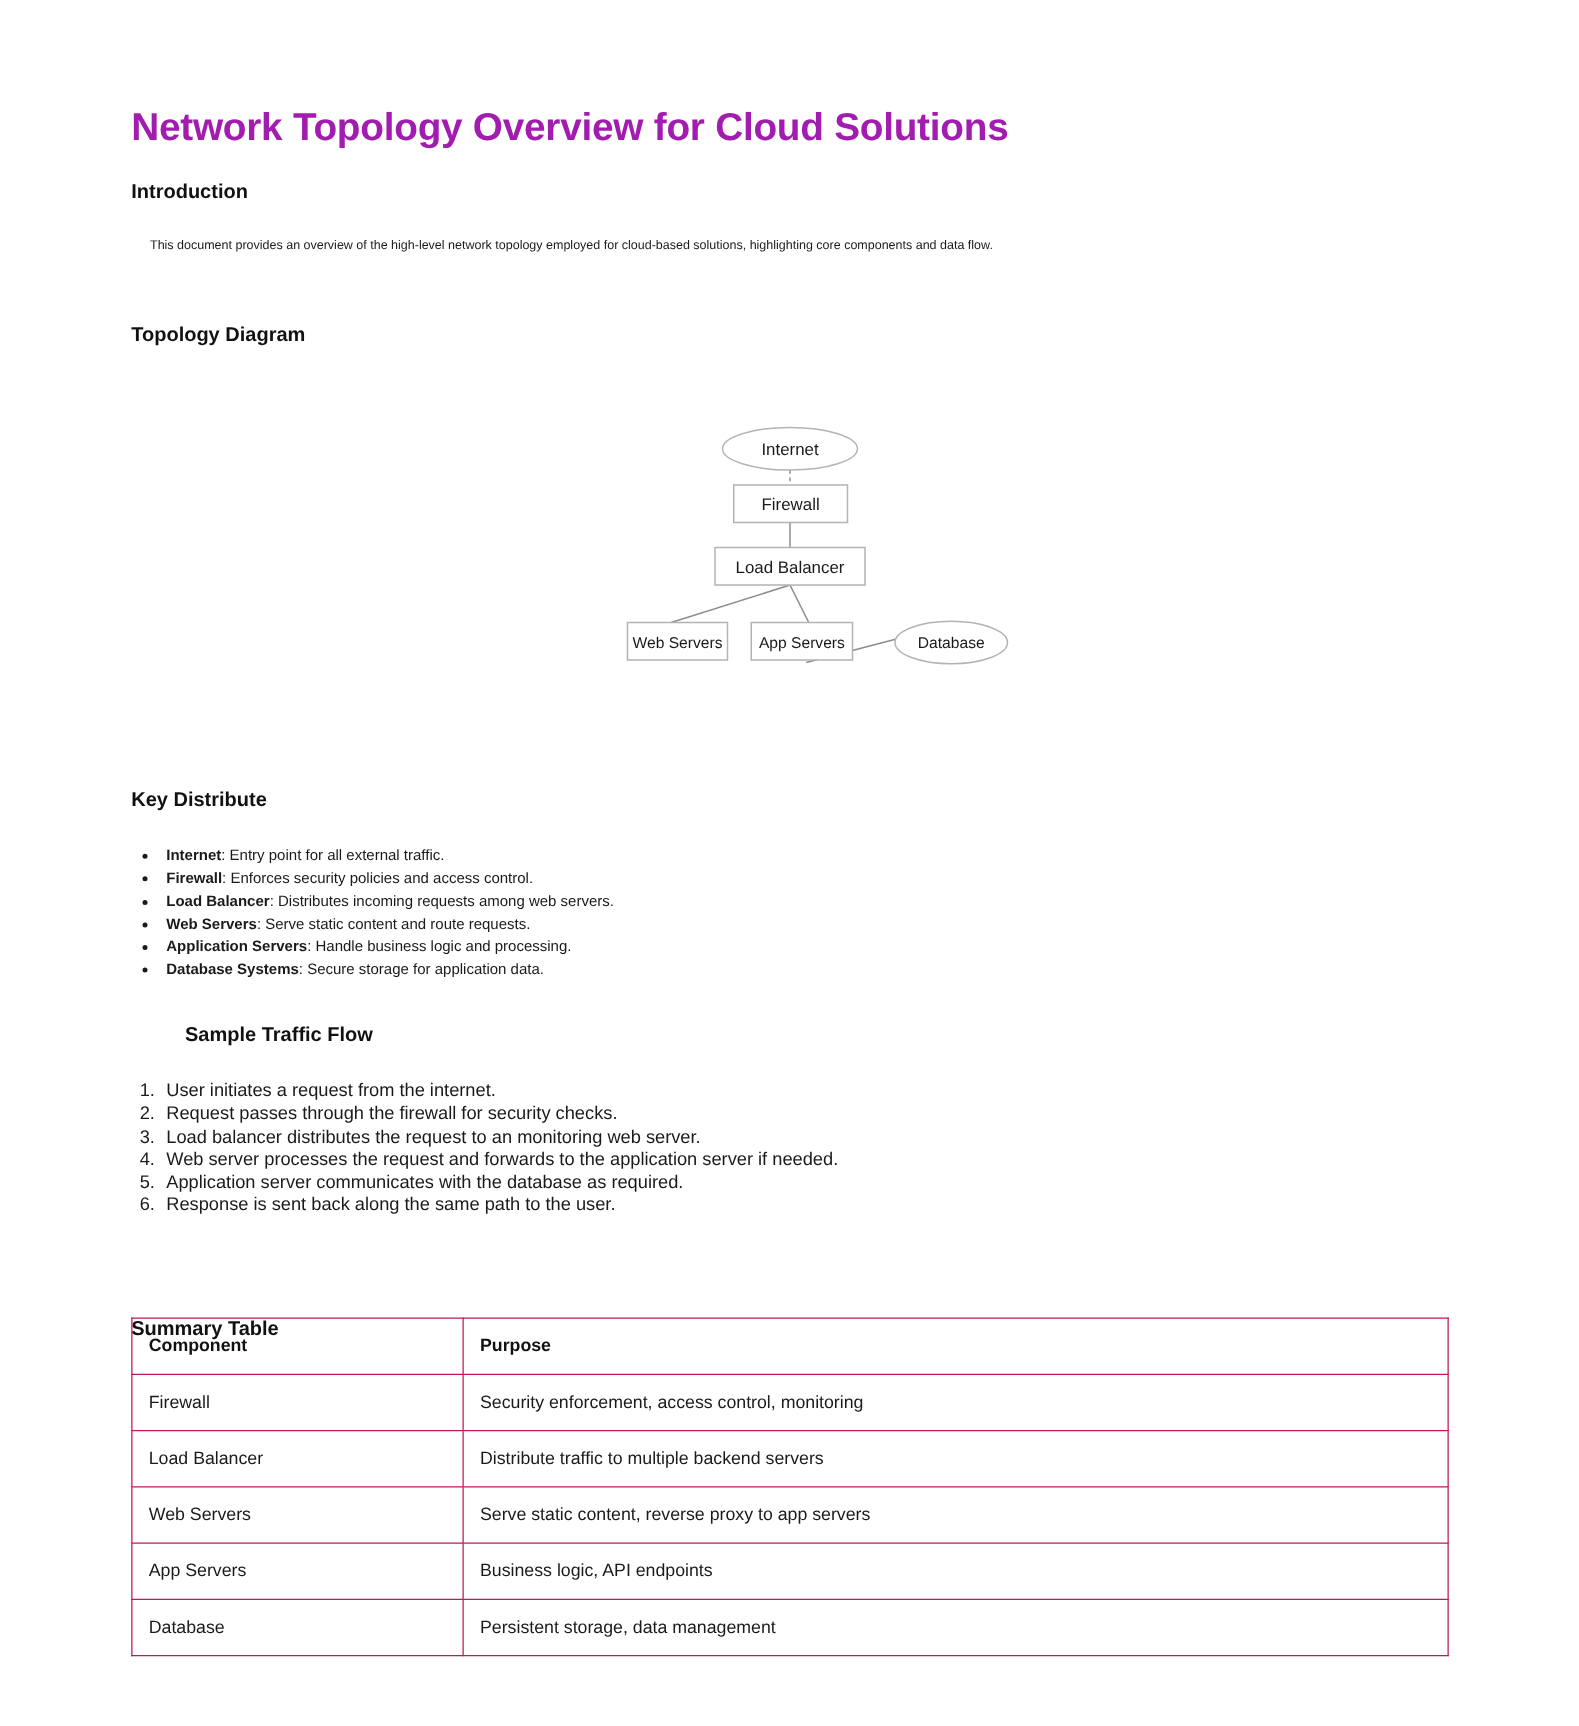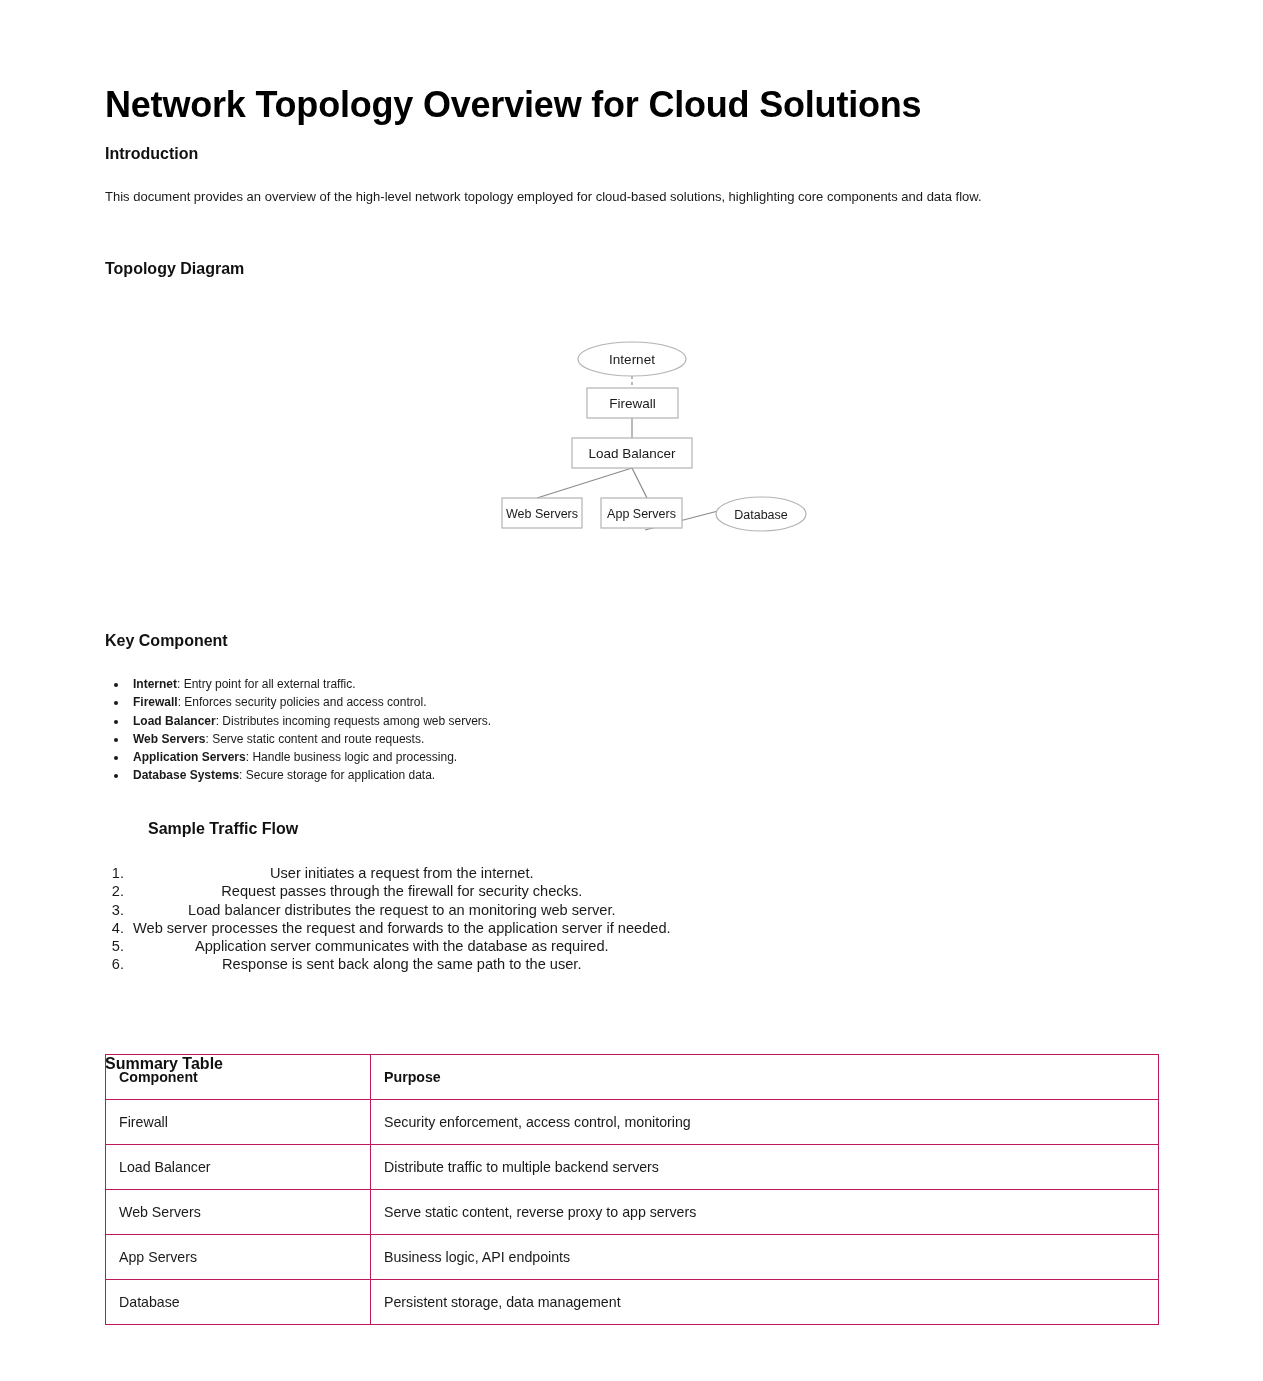--- a/index.html
+++ b/index.html
@@ -24,55 +24,55 @@
   }
   .content {
     position: absolute;
     left: 105px;
     top: 0;
     width: 1053px;
   }
 
   
   h1.doc-title {
-    font-size: 36px;
+    font-size: 31px;
     font-weight: bold;
     letter-spacing: -0.2px;
     margin: 0;
     padding: 0;
     position: absolute;
     top: 84px;
     left: 0;
     line-height: 1.18;
-    color: #000000;
+    color: #a21caf;
   }
   h2.section-heading {
     font-size: 16px;
     font-weight: bold;
     margin: 0;
     padding: 0;
     position: absolute;
     left: 0;
     line-height: 1.2;
     color: #111111;
   }
   #h-introduction { top: 144px; }
   #h-topology     { top: 259px; }
   #h-key          { top: 631px; }
   #h-traffic      { top: 819px; margin-left: 43px; }
   #h-summary      { top: 1054px; }
 
   
   p.intro {
     position: absolute;
-    left: 0;
+    left: 15px;
     top: 187px;
     width: 1053px;
     margin: 0;
-    font-size: 13px;
+    font-size: 10px;
     line-height: 19px;
     color: #1a1a1a;
   }
 
   
   .diagram-wrap {
     position: absolute;
     left: 0;
     top: 300px;
     width: 1053px;
@@ -101,21 +101,20 @@
 
   ol.flow-list {
     position: absolute;
     left: 0;
     top: 864px;
     margin: 0;
     padding: 0 0 0 23px;
     list-style: decimal;
     font-size: 14.6px;
     line-height: 18.3px;
-    text-align: center;
   }
   ol.flow-list li {
     margin: 0;
     padding: 0 0 0 5px;
   }
 
   
   table.summary {
     position: absolute;
     left: 0;
@@ -190,21 +189,21 @@
           <text x="536.5" y="218" text-anchor="middle" font-family="Liberation Sans, DejaVu Sans, sans-serif" font-size="12.5" fill="#1a1a1a">App Servers</text>
         </g>
 
         <g>
           <ellipse cx="656" cy="214" rx="45" ry="17" fill="#ffffff" stroke="#b3b3b3" stroke-width="1.2"></ellipse>
           <text x="656" y="218.5" text-anchor="middle" font-family="Liberation Sans, DejaVu Sans, sans-serif" font-size="12.5" fill="#1a1a1a">Database</text>
         </g>
       </svg>
     </div>
 
-    <h2 class="section-heading" id="h-key">Key Component</h2>
+    <h2 class="section-heading" id="h-key">Key Distribute</h2>
     <ul class="key-list">
       <li><b>Internet</b><span>: Entry point for all external traffic.</span></li>
       <li><b>Firewall</b><span>: Enforces security policies and access control.</span></li>
       <li><b>Load Balancer</b><span>: Distributes incoming requests among web servers.</span></li>
       <li><b>Web Servers</b><span>: Serve static content and route requests.</span></li>
       <li><b>Application Servers</b><span>: Handle business logic and processing.</span></li>
       <li><b>Database Systems</b><span>: Secure storage for application data.</span></li>
     </ul>
 
     <h2 class="section-heading" id="h-traffic">Sample Traffic Flow</h2>

